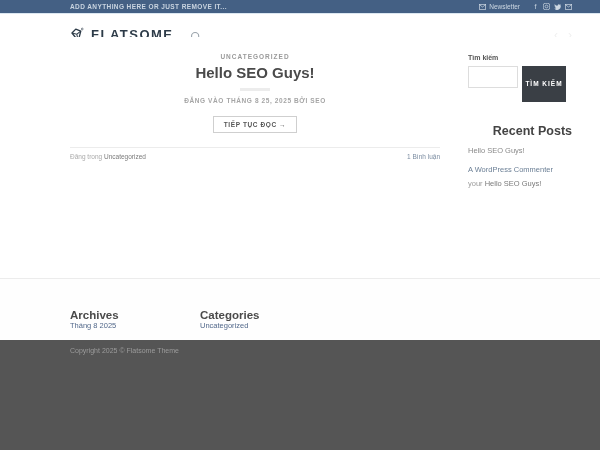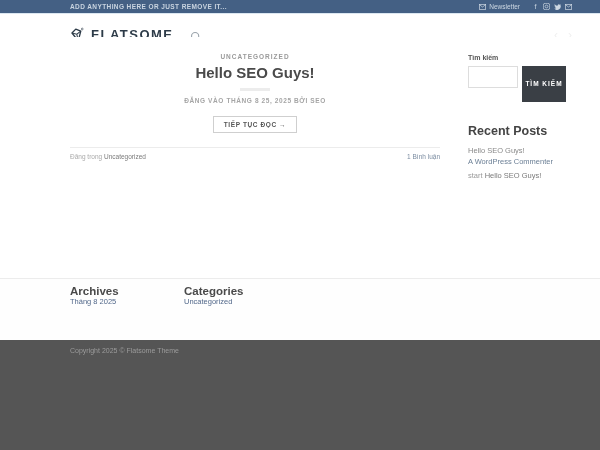--- a/index.html
+++ b/index.html
@@ -46,35 +46,35 @@
   .comments-link { color:#7a8ba0; cursor:pointer; }
 
   
   .sidebar { position:absolute; left:468px; top:0; width:104px; }
   .search-label { margin-top:17px; font-size:7px; color:#555; font-weight:bold; }
   .search-row { margin-top:5px; display:flex; align-items:flex-start; gap:4px; }
   .search-input { width:50px; height:22px; border:1px solid #ddd; background:#fff; font-size:7px; padding:0 3px; }
   .search-btn { width:44px; min-height:36px; background:#3a3f45; color:#fff; border:none; cursor:pointer;
                 font-size:6.5px; font-weight:bold; letter-spacing:1px; line-height:1.8; text-align:center;
                 padding:3px 2px; font-family:"Liberation Sans", sans-serif; }
-  .widget-title { font-size:12.5px; font-weight:bold; color:#444; }
+  .widget-title { font-size:12.5px; font-weight:bold; color:#444;text-align:right; }
   .wt-posts { margin-top:22px; }
   .wt-comments { margin-top:12px; }
   .widget-link { display:block; margin-top:8px; font-size:7.5px; color:#8a8a8a; text-decoration:none; cursor:pointer; }
-  .comment-line { font-size:7.5px; line-height:1.8; color:#9a9a9a; }
+  .comment-line { margin-top:8px; font-size:7.5px; line-height:1.8; color:#9a9a9a; }
   .comment-author { color:#6b7f95; cursor:pointer; }
   .comment-post { color:#7a7a7a; cursor:pointer; }
 
   
   .footer-widgets { position:absolute; top:278px; left:0; width:600px; height:62px; background:#fefefe;
                     border-top:1px solid #ececec; }
   .fw-col { position:absolute; top:0; }
   .fw-col.archives { left:70px; }
-  .fw-col.categories { left:184px; }
-  .fw-title { margin-top:6px; font-size:11.5px; font-weight:bold; color:#4a4a4a; }
+  .fw-col.categories { left:200px; }
+  .fw-title { margin-top:30px; font-size:11.5px; font-weight:bold; color:#4a4a4a; }
   .fw-link { display:block; margin-top:0; font-size:7.5px; color:#52688a; text-decoration:none; cursor:pointer; }
 
   
   .footer-dark { position:absolute; top:340px; left:0; width:600px; height:110px; background:#555; }
   .copyright { padding:7px 0 0 70px; font-size:7px; color:#9b9b9b; }
 </style>
 </head>
 <body>
 
 <div class="page">
@@ -160,21 +160,21 @@
       <div class="search-row">
         <input class="search-input" type="text" value="" style="">
         <button class="search-btn">TÌM KIẾM</button>
       </div>
 
       <div class="widget-title wt-posts">Recent Posts</div>
       <a class="widget-link">Hello SEO Guys!</a>
 
       <div class="comment-line">
         <span class="comment-author">A WordPress Commenter</span><br>
-        <span>start </span><span class="comment-post">Hello SEO Guys!</span>
+        <span>your </span><span class="comment-post">Hello SEO Guys!</span>
       </div>
     </div>
   </div>
 
   <div class="footer-widgets">
     <div class="fw-col archives">
       <div class="fw-title">Archives</div>
       <a class="fw-link">Tháng 8 2025</a>
     </div>
     <div class="fw-col categories">

